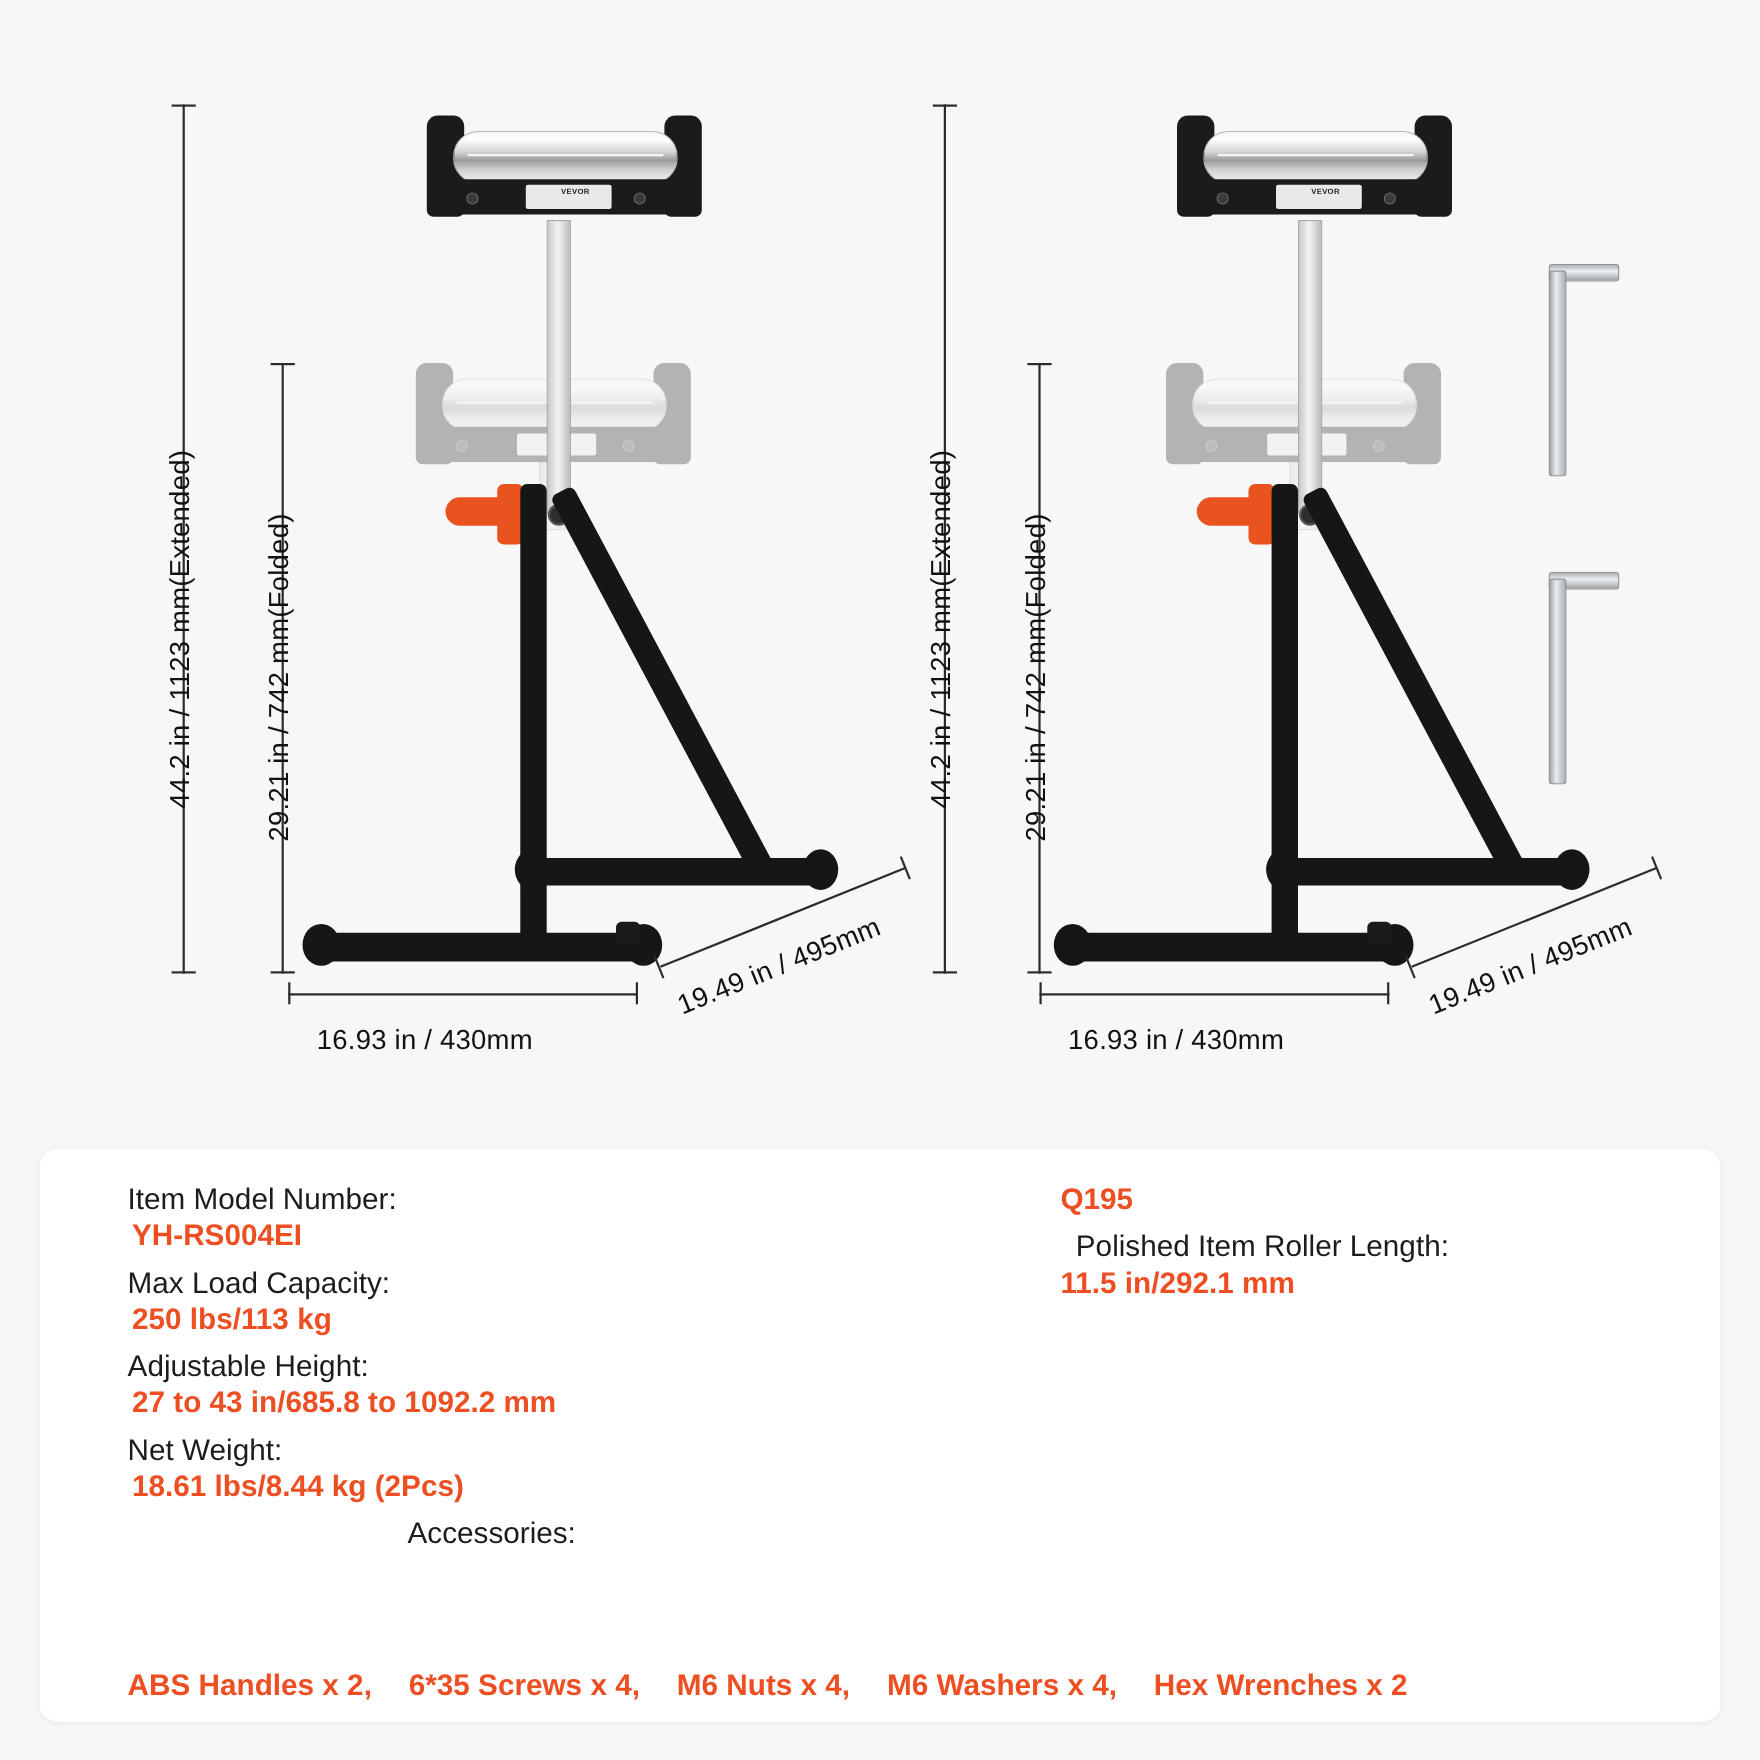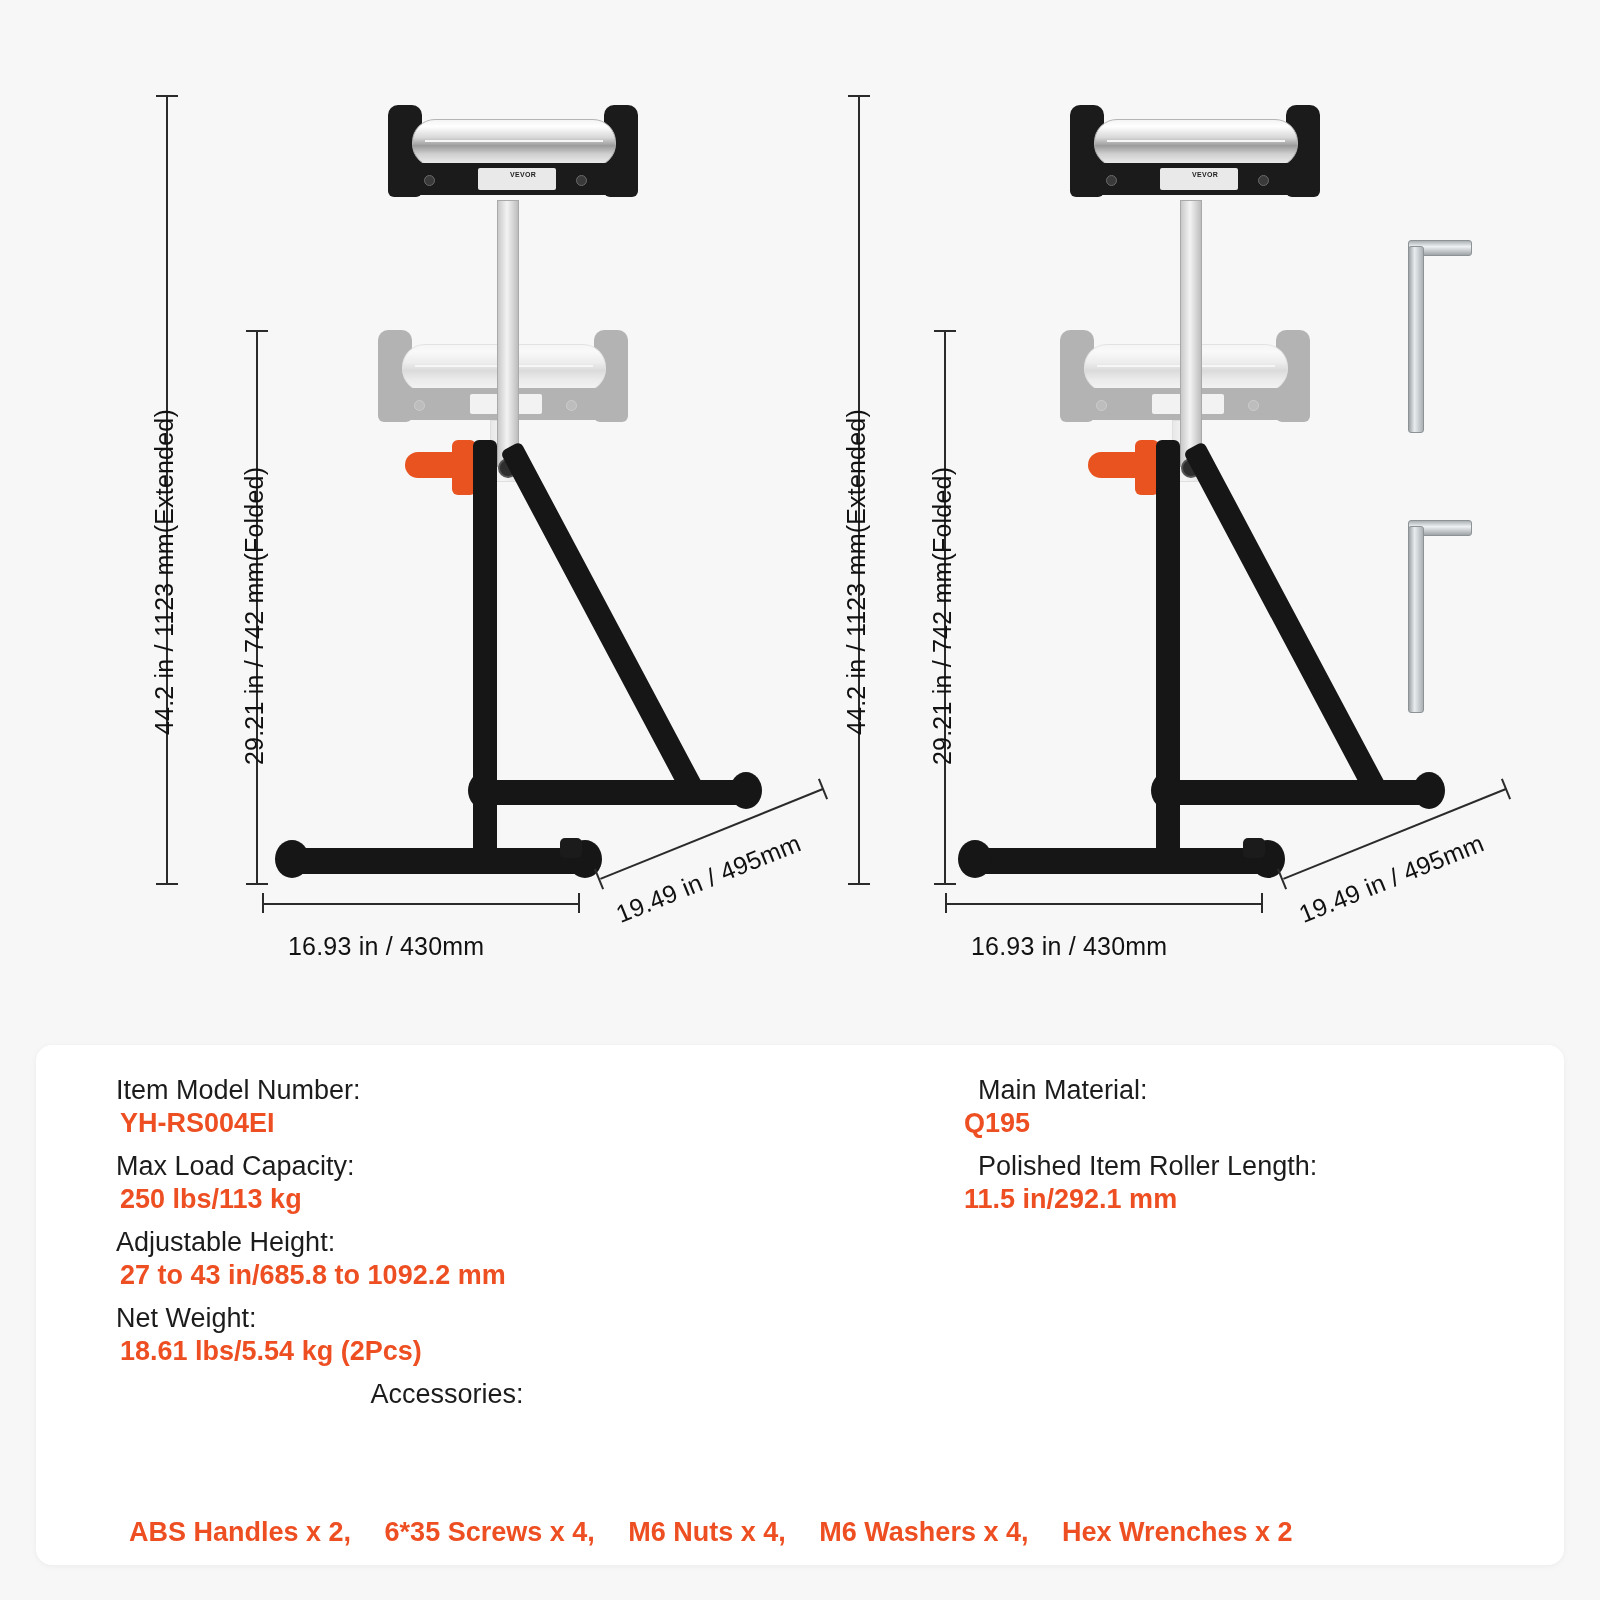--- a/index.html
+++ b/index.html
@@ -362,35 +362,34 @@
       <div class="spec-label">Item Model Number:</div>
       <div class="spec-value">YH-RS004EI</div>
 
       <div class="spec-label">Max Load Capacity:</div>
       <div class="spec-value">250 lbs/113 kg</div>
 
       <div class="spec-label">Adjustable Height:</div>
       <div class="spec-value">27 to 43 in/685.8 to 1092.2 mm</div>
 
       <div class="spec-label">Net Weight:</div>
-      <div class="spec-value">18.61 lbs/5.54 kg (2Pcs)</div>
+      <div class="spec-value">18.61 lbs/8.44 kg (2Pcs)</div>
 
       <div class="spec-label" style="margin-bottom:4px;text-align:center;">Accessories:</div>
     </div>
 
     <div class="col right">
-      <div class="spec-label">Main Material:</div>
       <div class="spec-value">Q195</div>
 
 
       <div class="spec-label">Polished Item Roller Length:</div>
       <div class="spec-value">11.5 in/292.1 mm</div>
     </div>
 
-    <div class="acc-row" style="position:absolute; left:55px; top:472px;">
+    <div class="acc-row" style="position:absolute; left:42px; top:472px;">
       <span>ABS Handles x 2,</span>
       <span>6*35 Screws x 4,</span>
       <span>M6 Nuts x 4,</span>
       <span>M6 Washers x 4,</span>
       <span>Hex Wrenches x 2</span>
     </div>
   </div>
 
 </div>
 

